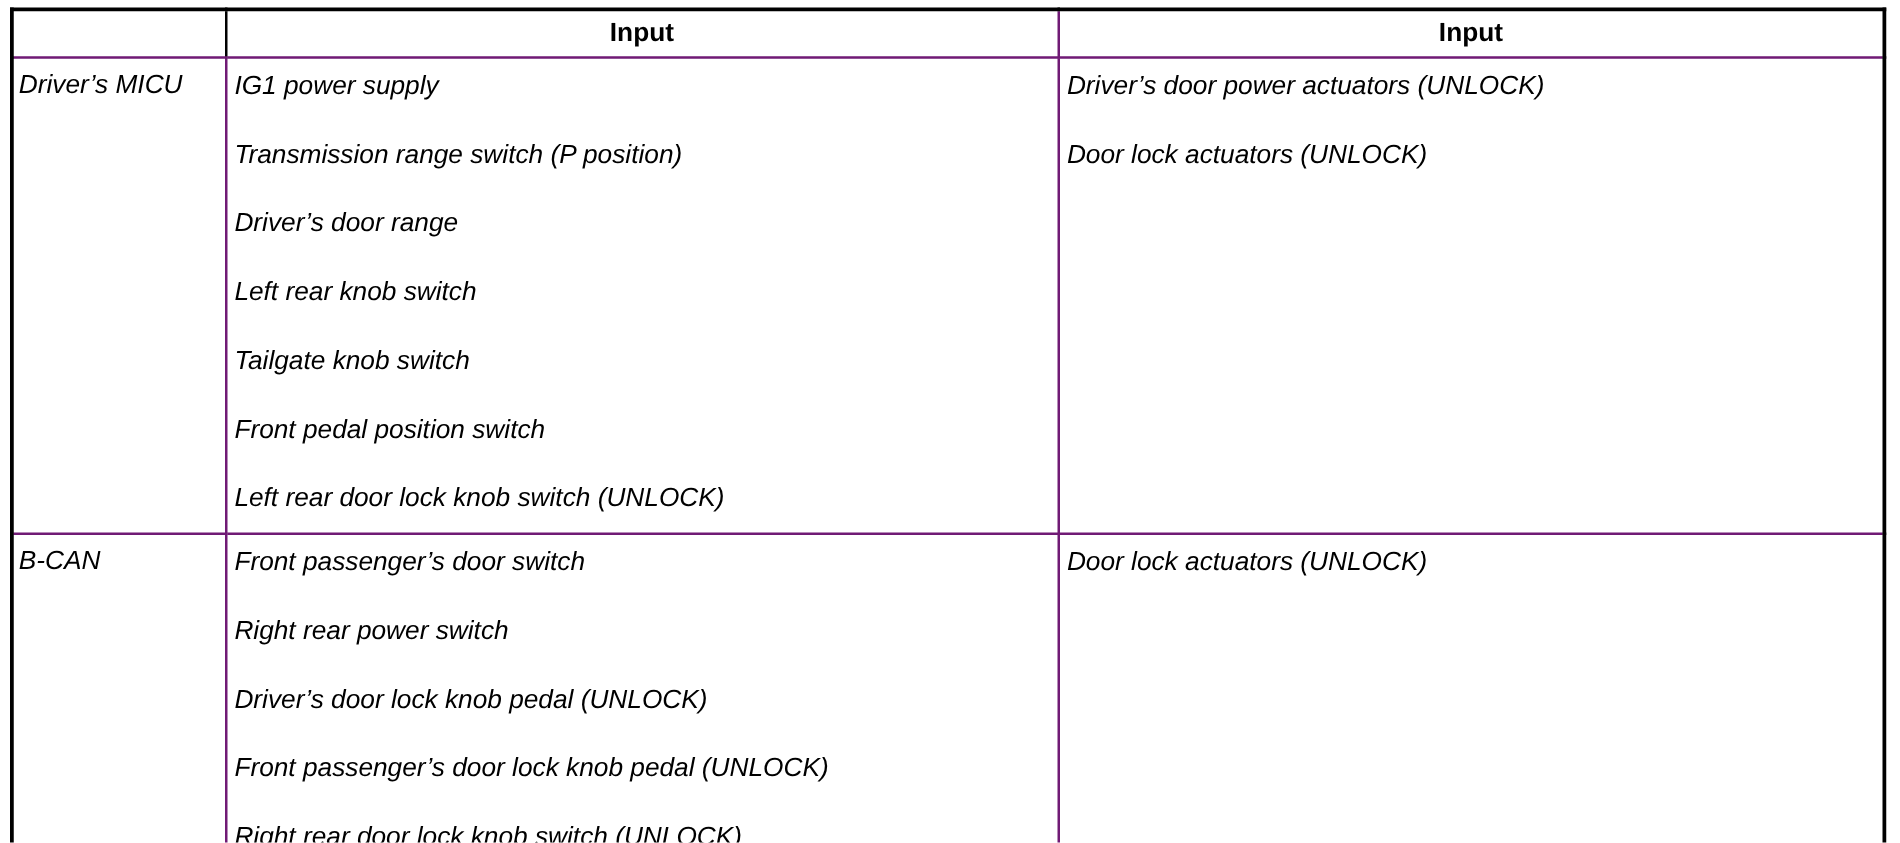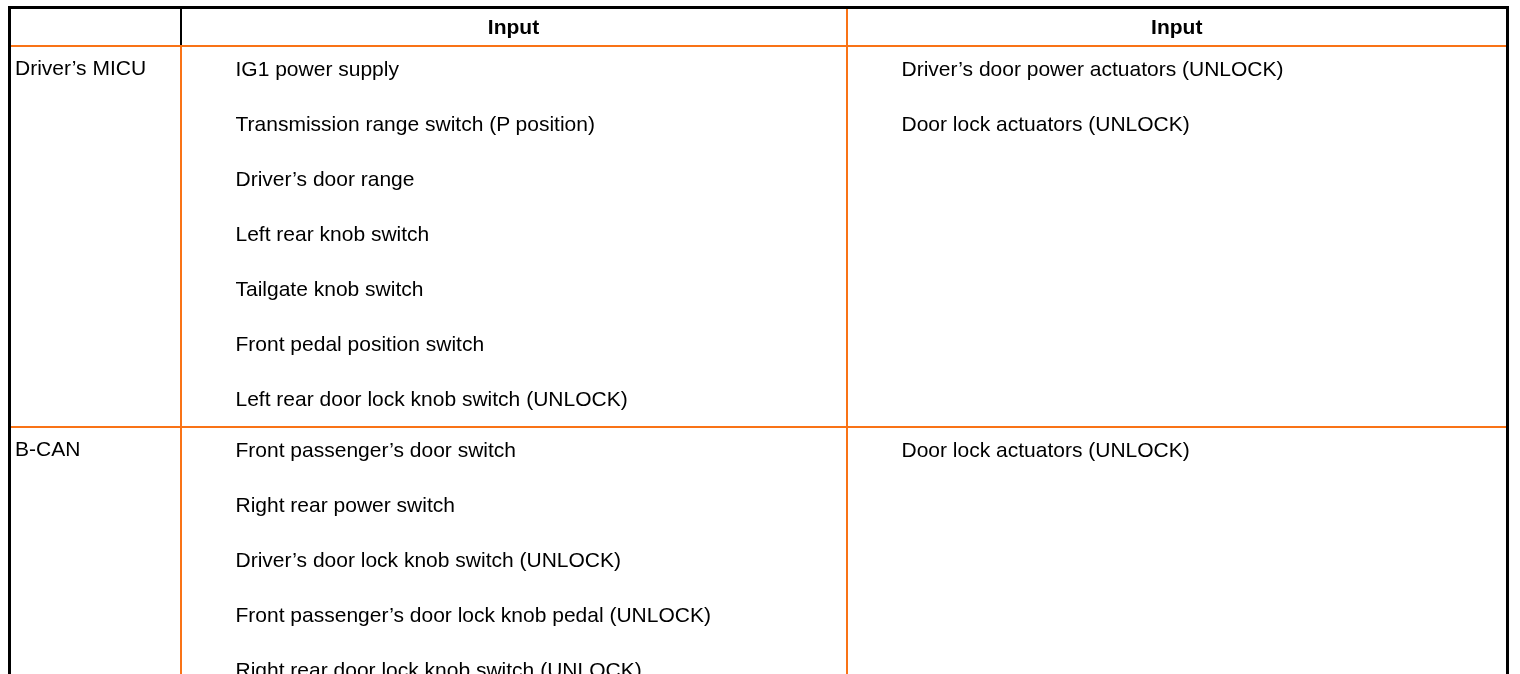--- a/index.html
+++ b/index.html
@@ -28,21 +28,21 @@
     top: 6px;
     width: 1498px;
     border-collapse: collapse;
     table-layout: fixed;
     background: #ffffff;
   }
 
   table.io-table,
   table.io-table td,
   table.io-table th {
-    border: 2px solid #f97316;
+    border: 2px solid #701a75;
   }
 
   
   table.io-table {
     border: 3px solid #000000;
   }
 
   col.c-src  { width: 171px; }
   col.c-in   { width: 666px; }
   col.c-out  { width: 661px; }
@@ -60,20 +60,21 @@
   thead th.blank-head {
     border-right: 2px solid #000000;
   }
 
   tbody td {
     vertical-align: top;
     padding: 0;
     font-size: 21px;
     font-weight: normal;
     line-height: 1.15;
+    font-style: italic;
   }
 
   td.src-cell {
     padding: 9px 2px 0 4px;
     white-space: nowrap;
   }
 
   td.list-cell {
     padding: 9px 6px 10px 6px;
   }
@@ -82,21 +83,20 @@
     list-style: none;
     margin: 0;
     padding: 0;
   }
 
   ul.line-list li {
     height: 55px;
     line-height: 26px;
     white-space: nowrap;
     overflow: hidden;
-    margin-left: 48px;
   }
 
   ul.line-list li:last-child {
     height: 30px;
   }
 </style>
 </head>
 <body>
 
 <div class="sheet">
@@ -138,21 +138,21 @@
           </ul>
         </td>
       </tr>
 
       <tr>
         <td class="src-cell">B-CAN</td>
         <td class="list-cell">
           <ul class="line-list">
             <li>Front passenger’s door switch</li>
             <li>Right rear power switch</li>
-            <li>Driver’s door lock knob switch (UNLOCK)</li>
+            <li>Driver’s door lock knob pedal (UNLOCK)</li>
             <li>Front passenger’s door lock knob pedal (UNLOCK)</li>
             <li>Right rear door lock knob switch (UNLOCK)</li>
           </ul>
         </td>
         <td class="list-cell">
           <ul class="line-list">
             <li>Door lock actuators (UNLOCK)</li>
           </ul>
         </td>
       </tr>

